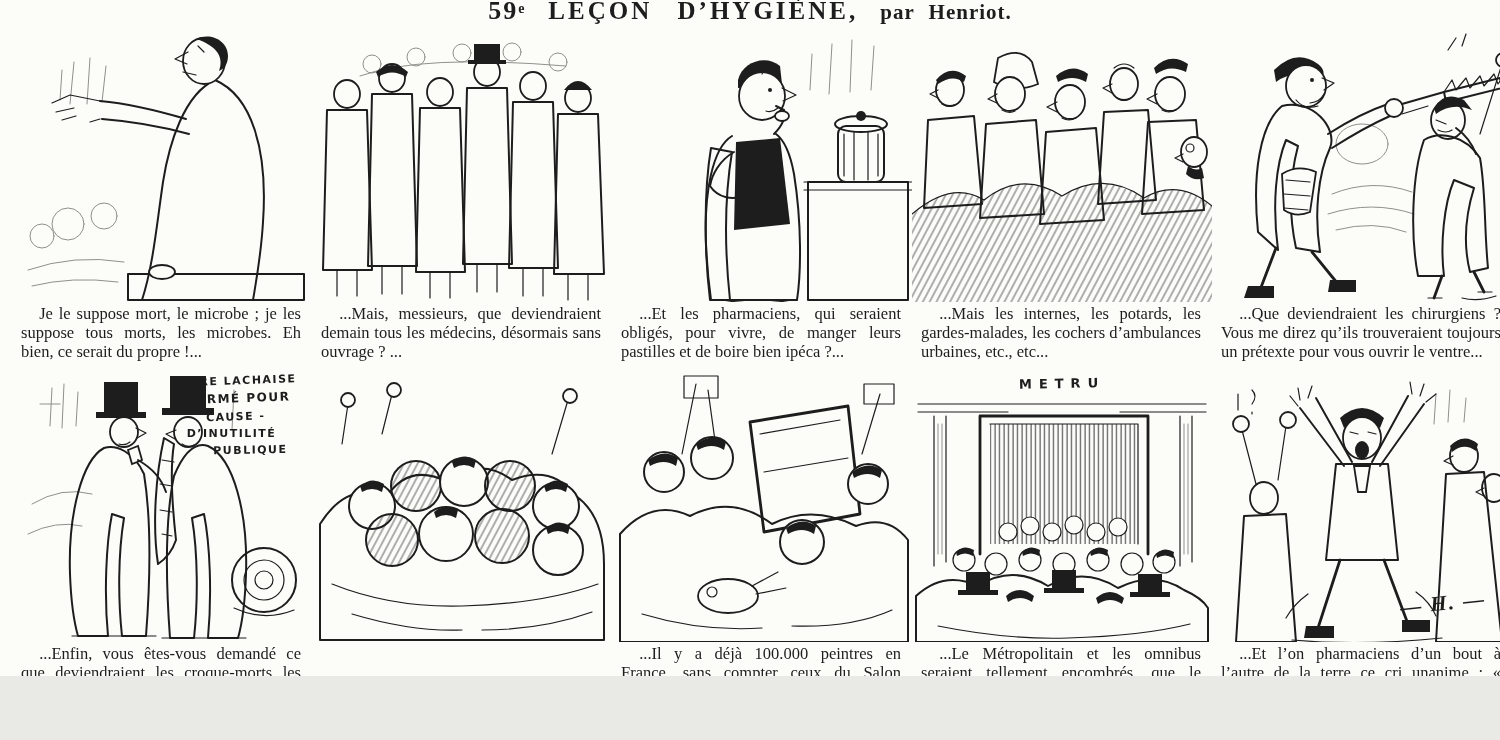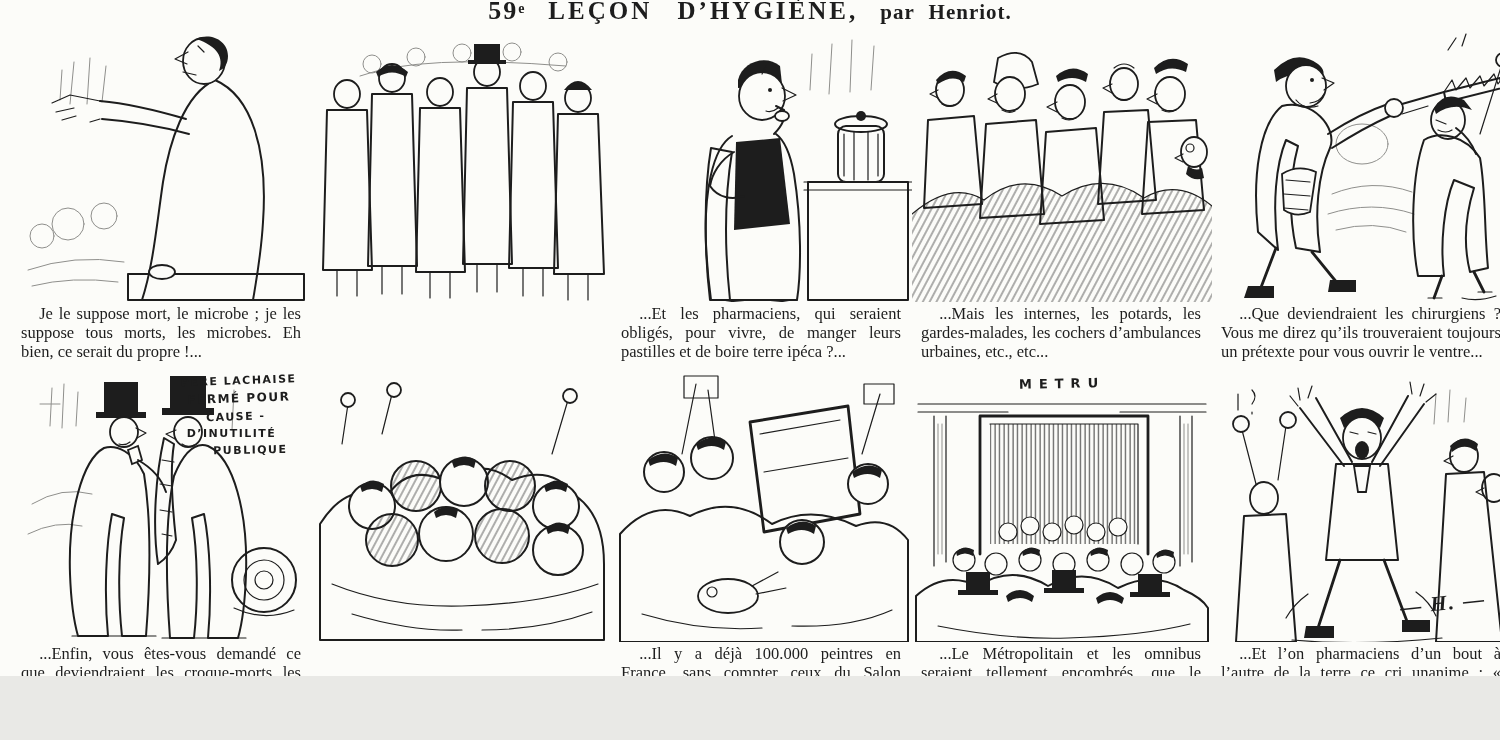--- a/index.html
+++ b/index.html
@@ -151,20 +151,21 @@
             <path class="s t" d="M211,244 V272 M231,244 V272"></path>
           </g>
           <g>
             <ellipse class="w" cx="266" cy="74" rx="13" ry="14"></ellipse>
             <path class="k" d="M252,66 q14,-18 28,0 z"></path>
             <path class="s" fill="url(#hB)" d="M246,90 L286,90 L292,250 L242,250 Z"></path>
             <path class="s t" d="M256,250 V276 M276,250 V276"></path>
           </g>
         </svg>
       </div>
+      <figcaption class="caption">...Mais, messieurs, que deviendraient demain tous les médecins, désormais sans ouvrage ? ...</figcaption>
     </figure>
 
     <figure class="panel">
       <div class="art">
         <svg viewBox="0 0 300 278">
           <g class="f">
             <path d="M220,20 l-3,50 M240,16 l-2,52 M262,22 l-3,44 M200,30 l-2,36"></path>
           </g>
           <path class="s" fill="url(#hC)" d="M196,158 h100 v118 h-100 z"></path>
           <path class="s t" d="M192,158 h108 M192,166 h108"></path>
@@ -179,21 +180,21 @@
           <circle class="k" cx="158" cy="66" r="2"></circle>
           <path class="s" d="M120,112 C100,124 92,170 94,220 C95,244 97,262 99,276 L185,276 C189,250 190,200 182,150 C178,128 172,116 164,110"></path>
           <path class="s" fill="url(#hA)" d="M99,124 C92,166 92,226 98,276 L118,276 C112,220 113,170 120,128 Z"></path>
           <path class="k" d="M124,118 l44,-4 l10,86 l-56,6 z"></path>
           <path class="s" d="M122,128 C108,136 100,150 98,162 M98,162 c8,12 22,14 34,10"></path>
           <path class="s" d="M162,110 c8,-8 12,-16 10,-24 M172,86 l-8,-4"></path>
           <ellipse class="w" cx="170" cy="92" rx="7" ry="5"></ellipse>
           <path class="s t" d="M110,276 q36,6 70,0"></path>
         </svg>
       </div>
-      <figcaption class="caption">...Et les pharmaciens, qui seraient obligés, pour vivre, de manger leurs pastilles et de boire terre ipéca ?...</figcaption>
+      <figcaption class="caption">...Et les pharmaciens, qui seraient obligés, pour vivre, de manger leurs pastilles et de boire bien ipéca ?...</figcaption>
     </figure>
 
     <figure class="panel">
       <div class="art">
         <svg viewBox="0 0 300 278">
           <path fill="url(#hC)" stroke="none" d="M0,190 Q40,156 72,176 Q110,146 150,172 Q192,146 232,174 Q266,154 300,182 L300,278 L0,278 Z"></path>
           <path class="s t" d="M0,190 Q40,156 72,176 Q110,146 150,172 Q192,146 232,174 Q266,154 300,182"></path>
           <g>
             <ellipse class="w" cx="38" cy="66" rx="14" ry="16"></ellipse>
             <path class="k" d="M24,56 q14,-16 30,-4 l-2,6 q-12,-8 -26,2 z"></path>

